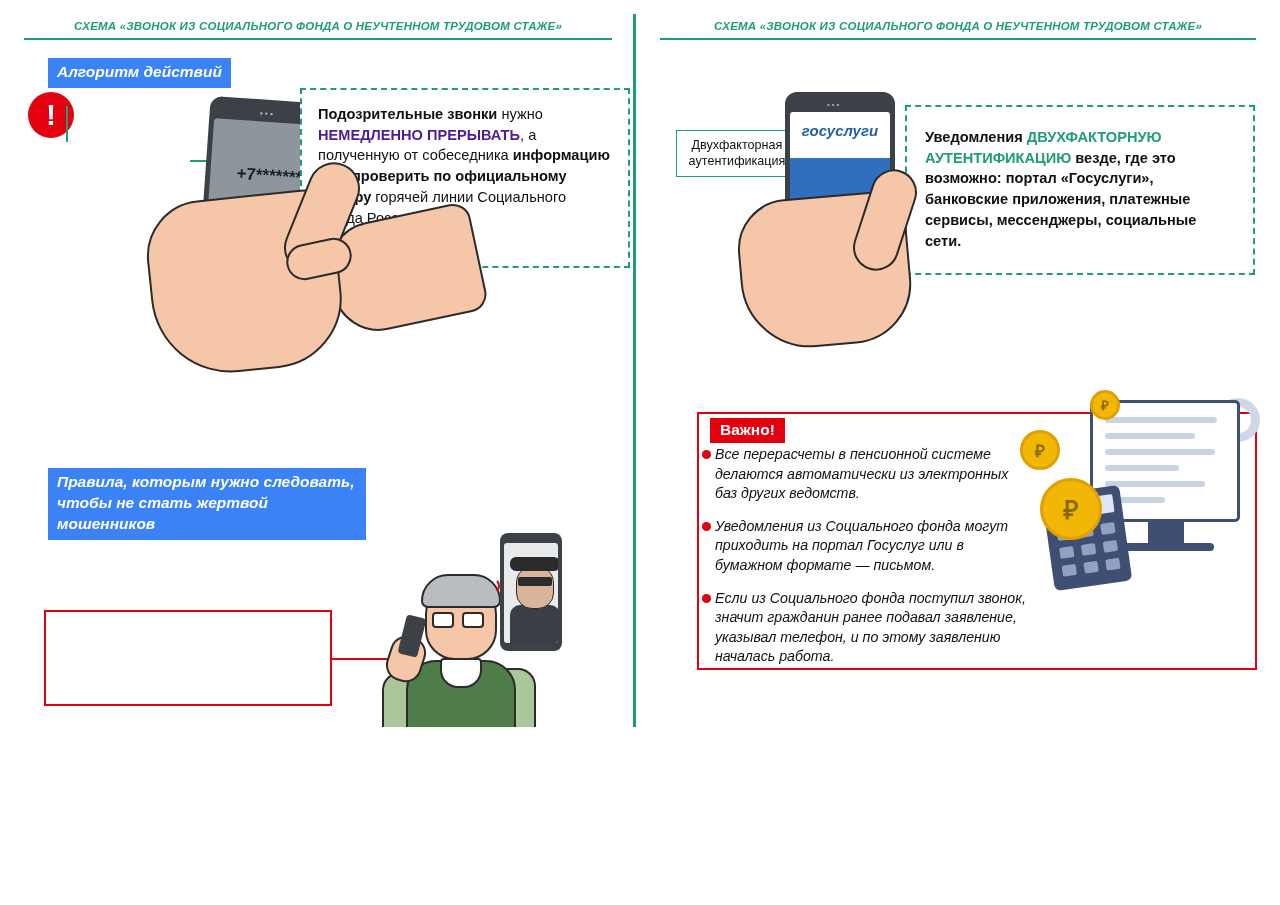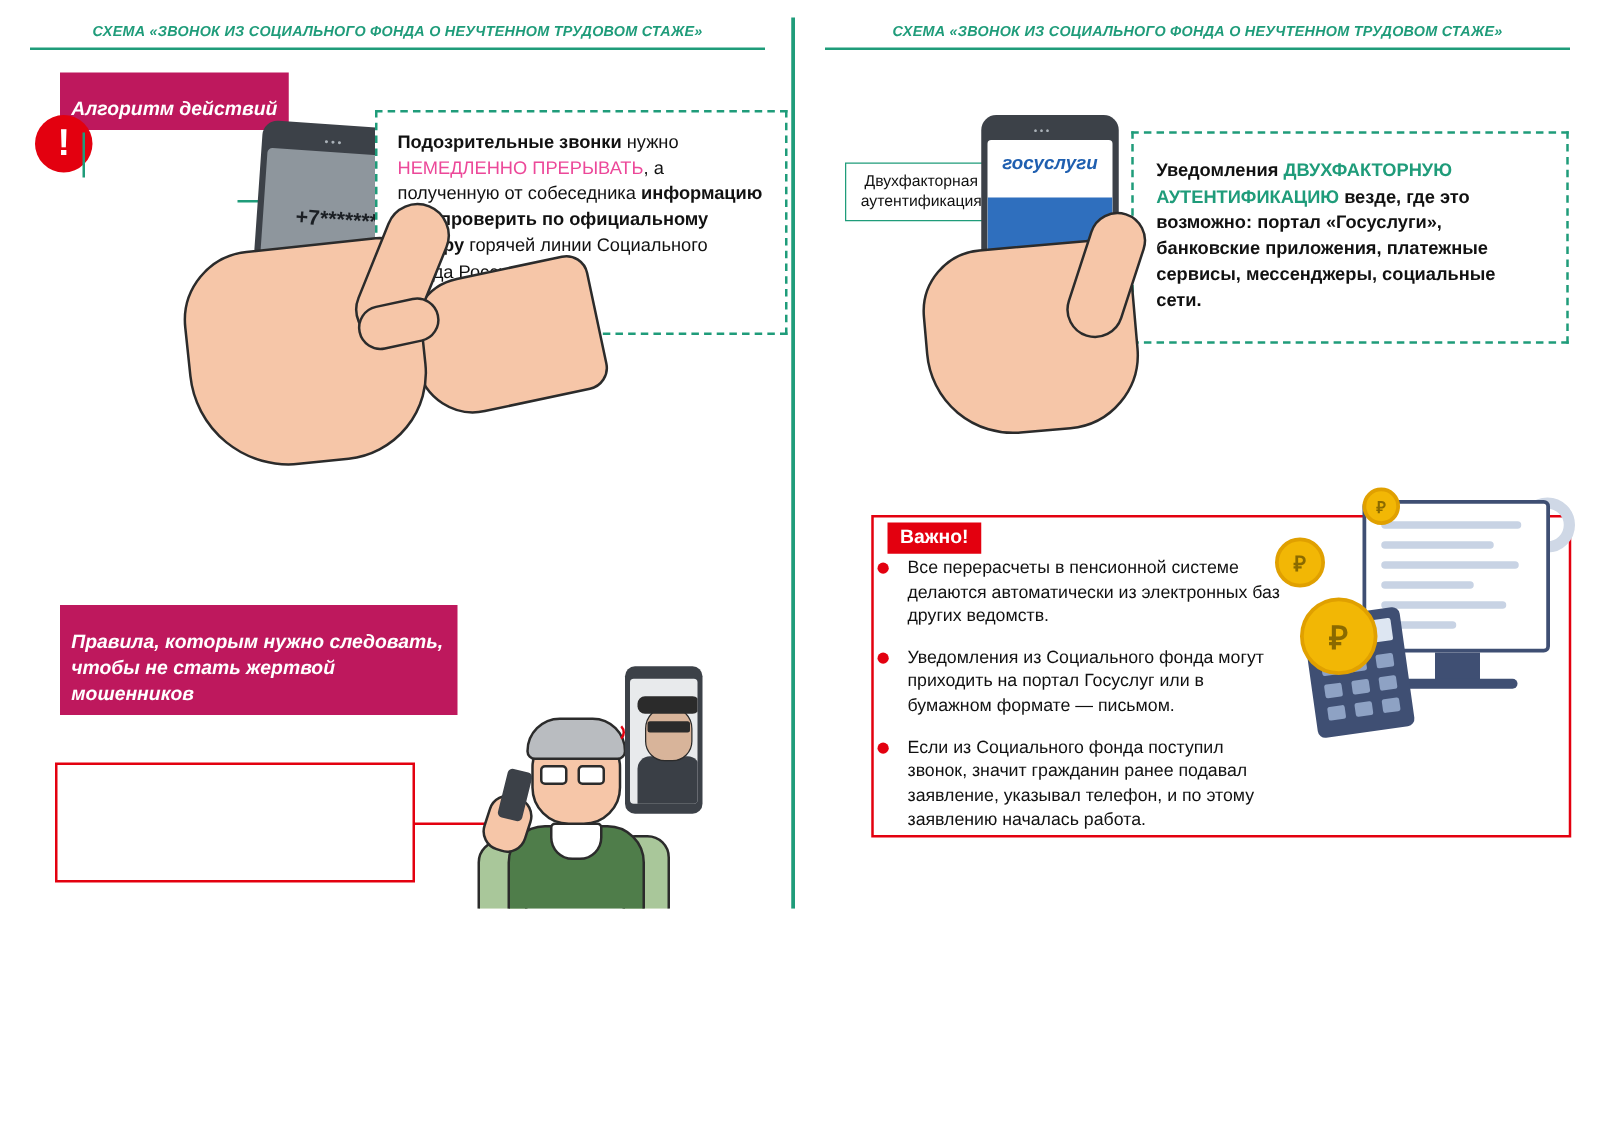--- a/index.html
+++ b/index.html
@@ -39,49 +39,49 @@
     margin-top: 6px;
     height: 2px;
     background: #1f9c7a;
   }
   #header-left { left: 24px; top: 20px; width: 588px; }
   #header-right { left: 660px; top: 20px; width: 596px; }
 
   
   .green-title {
     position: absolute;
-    background: #be185d;
+    background: #3b82f6;
     color: #ffffff;
     font-size: 15.5px;
     font-weight: bold;
     font-style: italic;
-    padding: 20px 9px 5px 9px;
+    padding: 4px 9px 5px 9px;
     line-height: 1.35;
   }
   #title-algorithm { left: 48px; top: 58px; }
-  #title-rules { left: 48px; top: 484px; width: 318px; }
+  #title-rules { left: 48px; top: 468px; width: 318px; }
 
   
   .dashed-box {
     position: absolute;
     border: 2.5px dashed #1f9c7a;
     background: #ffffff;
   }
   #callout-left { left: 300px; top: 88px; width: 330px; height: 180px; }
   #callout-right { left: 905px; top: 105px; width: 350px; height: 170px; }
 
   .callout-text {
     font-size: 14.6px;
     line-height: 1.42;
     color: #111111;
     padding: 14px 16px;
   }
   #callout-right .callout-text { padding: 20px 18px; }
   .b { font-weight: bold; }
-  .red-b { color: #ec4899; font-weight: normal; }
+  .red-b { color: #4c1d95; font-weight: bold; }
   .green-b { color: #1f9c7a; font-weight: bold; }
 
   
   .label-box {
     position: absolute;
     border: 1.6px solid #1f9c7a;
     background: #ffffff;
     font-size: 12.6px;
     line-height: 1.3;
     color: #111111;
@@ -290,21 +290,22 @@
     left: 700px; top: 445px;
     width: 330px;
   }
   #important-list li {
     position: relative;
     list-style: none;
     font-size: 14.2px;
     line-height: 1.38;
     color: #111111;
     margin-bottom: 13px;
-    padding-left: 26px;
+    padding-left: 15px;
+    font-style: italic;
   }
   #important-list li::before {
     content: "";
     position: absolute;
     left: 2px; top: 5px;
     width: 9px; height: 9px;
     border-radius: 50%;
     background: #e3000f;
   }
   #important-list { padding: 0; margin: 0; }

